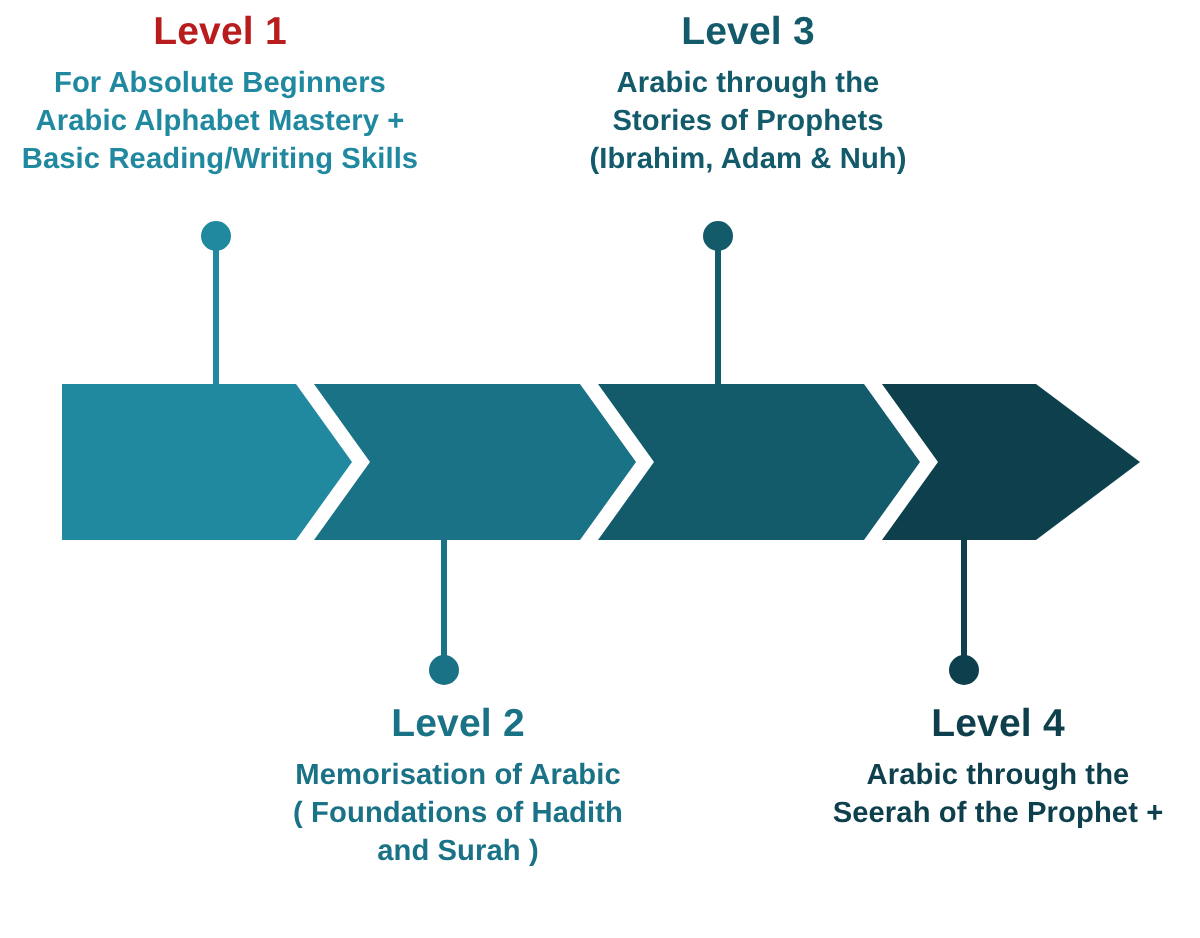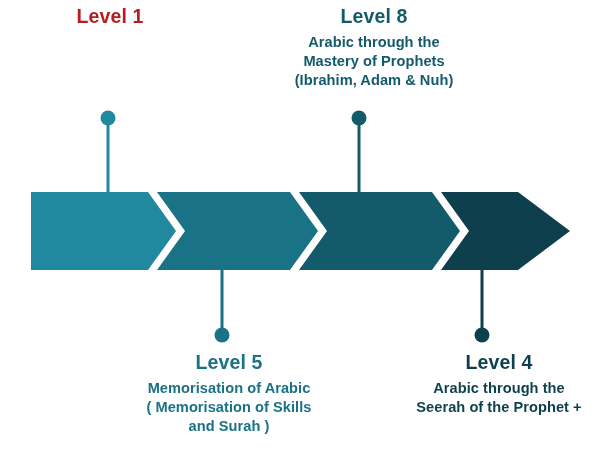--- a/index.html
+++ b/index.html
@@ -66,36 +66,41 @@
   <line x1="482" y1="266" x2="482" y2="335" stroke="#0d3f4c" stroke-width="3"></line>
 
   <circle cx="108" cy="118" r="7.5" fill="#2089a0"></circle>
   <circle cx="359" cy="118" r="7.5" fill="#135a6b"></circle>
   <circle cx="222" cy="335" r="7.5" fill="#1a7286"></circle>
   <circle cx="482" cy="335" r="7.5" fill="#0d3f4c"></circle>
 </svg>
 
 <div class="label-block" id="label-1">
   <div class="level-title" style="color: #b91c1c;">Level 1</div>
+  <div class="level-desc" style="color: rgb(32, 137, 160);">
+      <div>For Absolute Beginners</div>
+      <div>Arabic Alphabet Mastery +</div>
+      <div>Basic Reading/Writing Skills</div>
+    </div>
 </div>
 
 <div class="label-block" id="label-3">
-  <div class="level-title" style="color: rgb(19, 90, 107);">Level 8</div>
+  <div class="level-title" style="color: rgb(19, 90, 107);">Level 3</div>
   <div class="level-desc" style="color: rgb(19, 90, 107);">
       <div>Arabic through the</div>
-      <div>Mastery of Prophets</div>
+      <div>Stories of Prophets</div>
       <div>(Ibrahim, Adam &amp; Nuh)</div>
     </div>
 </div>
 
 <div class="label-block" id="label-2">
-  <div class="level-title" style="color: rgb(26, 114, 134);">Level 5</div>
+  <div class="level-title" style="color: rgb(26, 114, 134);">Level 2</div>
   <div class="level-desc" style="color: rgb(26, 114, 134);">
       <div>Memorisation of Arabic</div>
-      <div>( Memorisation of Skills</div>
+      <div>( Foundations of Hadith</div>
       <div>and Surah )</div>
     </div>
 </div>
 
 <div class="label-block" id="label-4">
   <div class="level-title" style="color: rgb(13, 63, 76);">Level 4</div>
   <div class="level-desc" style="color: rgb(13, 63, 76);">
       <div>Arabic through the</div>
       <div>Seerah of the Prophet +</div>
     </div>

